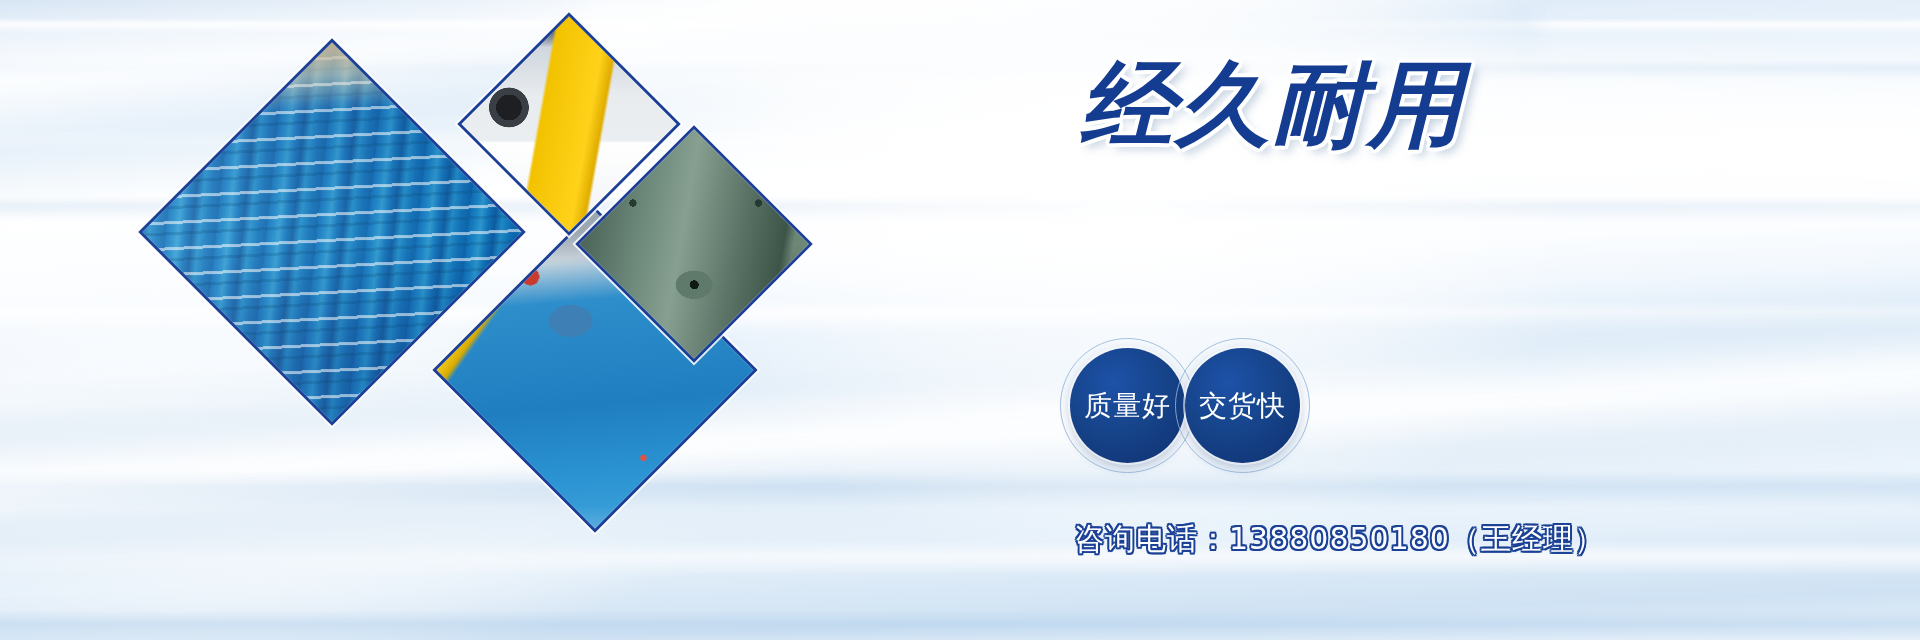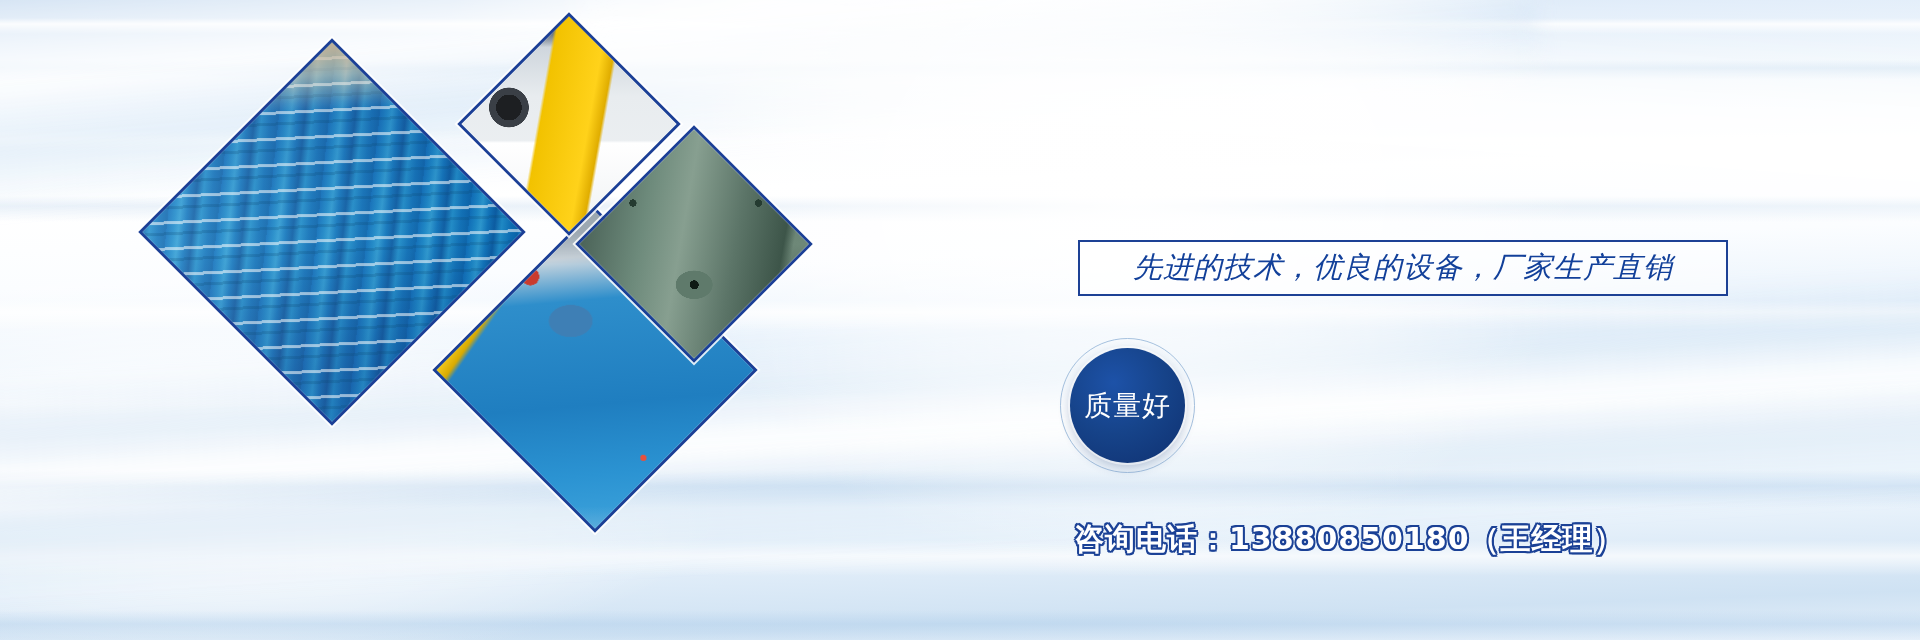--- a/index.html
+++ b/index.html
@@ -296,21 +296,21 @@
     color: #ffffff;
     font-size: 28px;
     letter-spacing: 1px;
     white-space: nowrap;
   }
 
   .phone {
     position: absolute;
     left: 12px; top: 519px;
     font-size: 30px;
-    font-weight: bold;
+    font-weight: normal;
     color: #ffffff;
     letter-spacing: 1px;
     white-space: nowrap;
     text-shadow:
       -1.6px -1.6px 0 #1b4196, 1.6px -1.6px 0 #1b4196,
       -1.6px  1.6px 0 #1b4196, 1.6px  1.6px 0 #1b4196,
        0 -2px 0 #1b4196, 0 2px 0 #1b4196,
       -2px 0 0 #1b4196, 2px 0 0 #1b4196;
   }
 </style>
@@ -336,34 +336,38 @@
     <div class="diamond d-top">
       <div class="inner img-yellow"></div>
     </div>
     <div class="diamond d-right">
       <div class="inner img-pump"></div>
     </div>
   </div>
 
   <div class="content">
 
-
-    <div class="subtitle-box">
-      <span class="subtitle-text">先进的技术，优良的设备，厂家生产直销</span>
-    </div>
+    <div class="headline">经久耐用</div>
+
 
     <div class="circles">
 
       <div class="circle-wrap">
         <div class="circle-ring"></div>
         <div class="circle">
           <span class="circle-label">质量好</span>
         </div>
       </div>
 
 
+      <div class="circle-wrap">
+        <div class="circle-ring"></div>
+        <div class="circle">
+          <span class="circle-label">交货快</span>
+        </div>
+      </div>
 
     </div>
 
     <div class="phone">咨询电话：13880850180（王经理）</div>
 
   </div>
 </div>
 
 </body></html>

